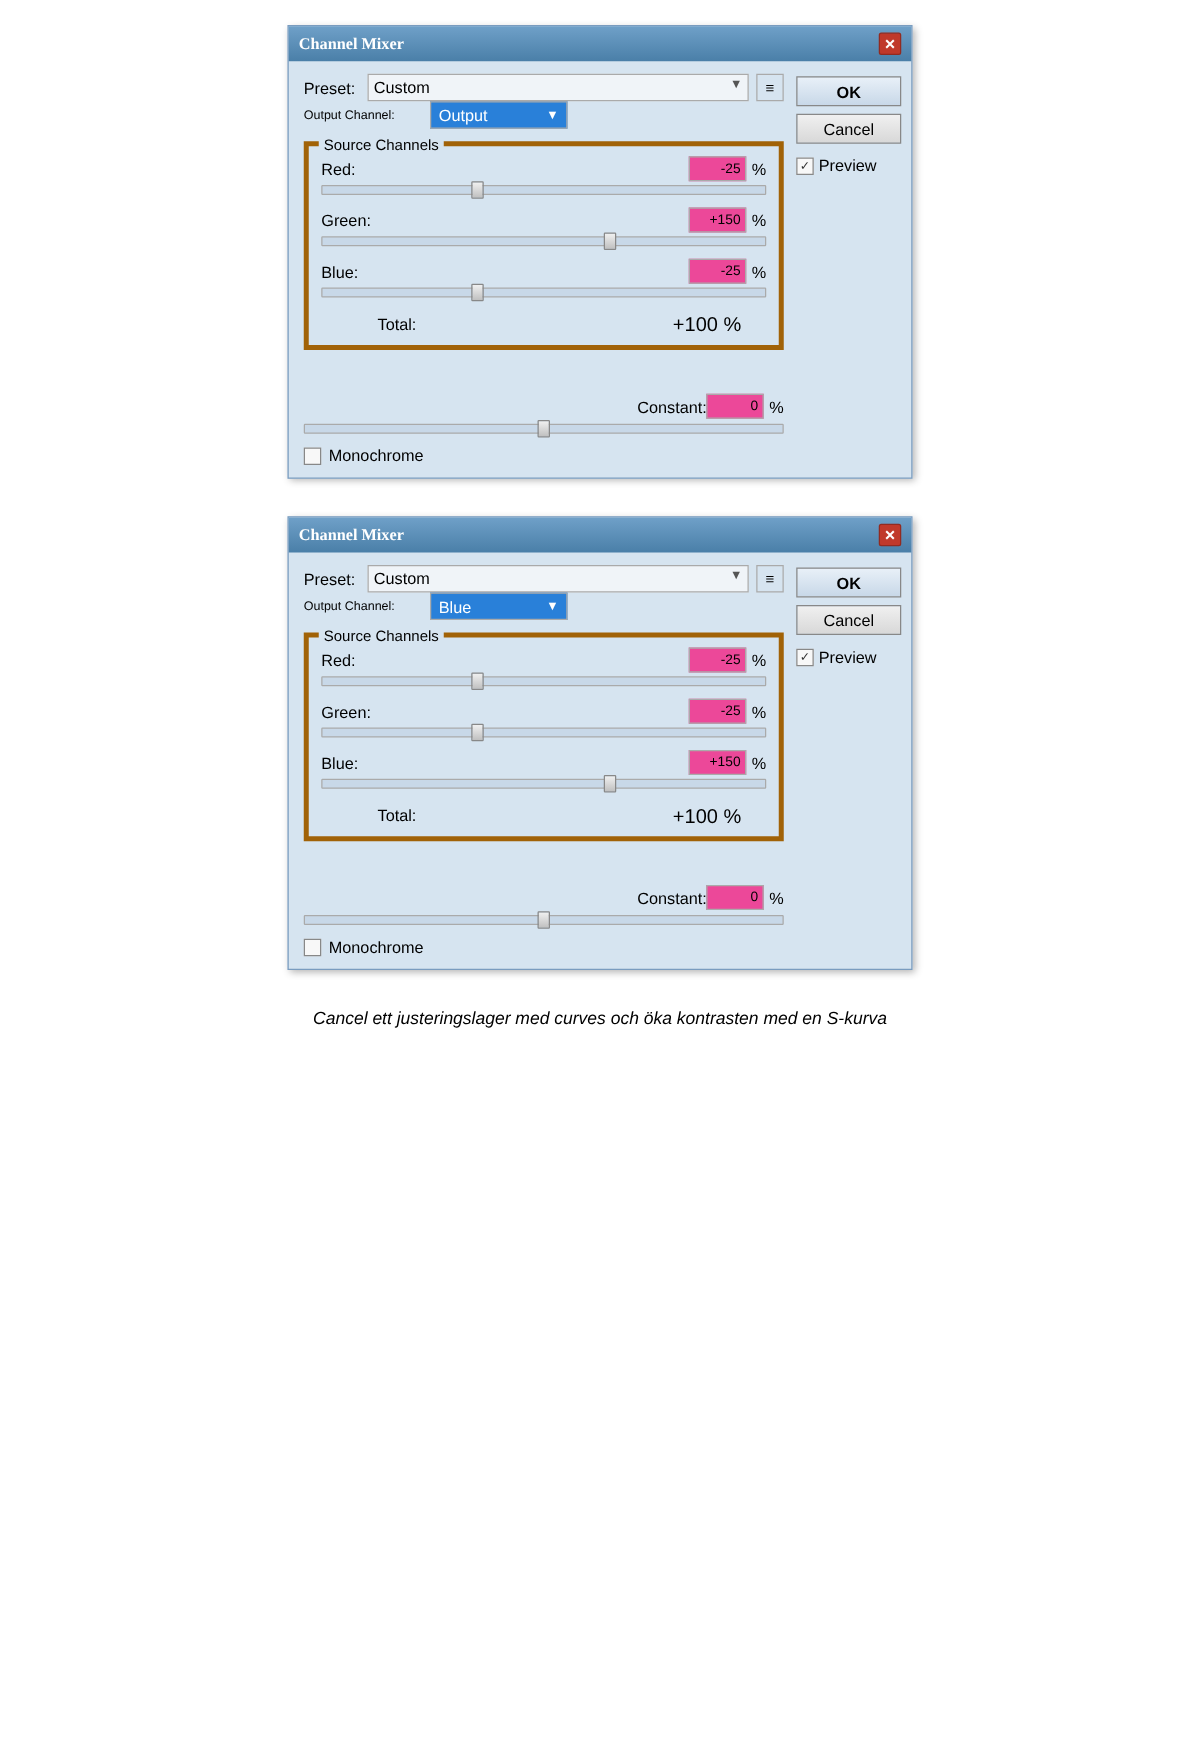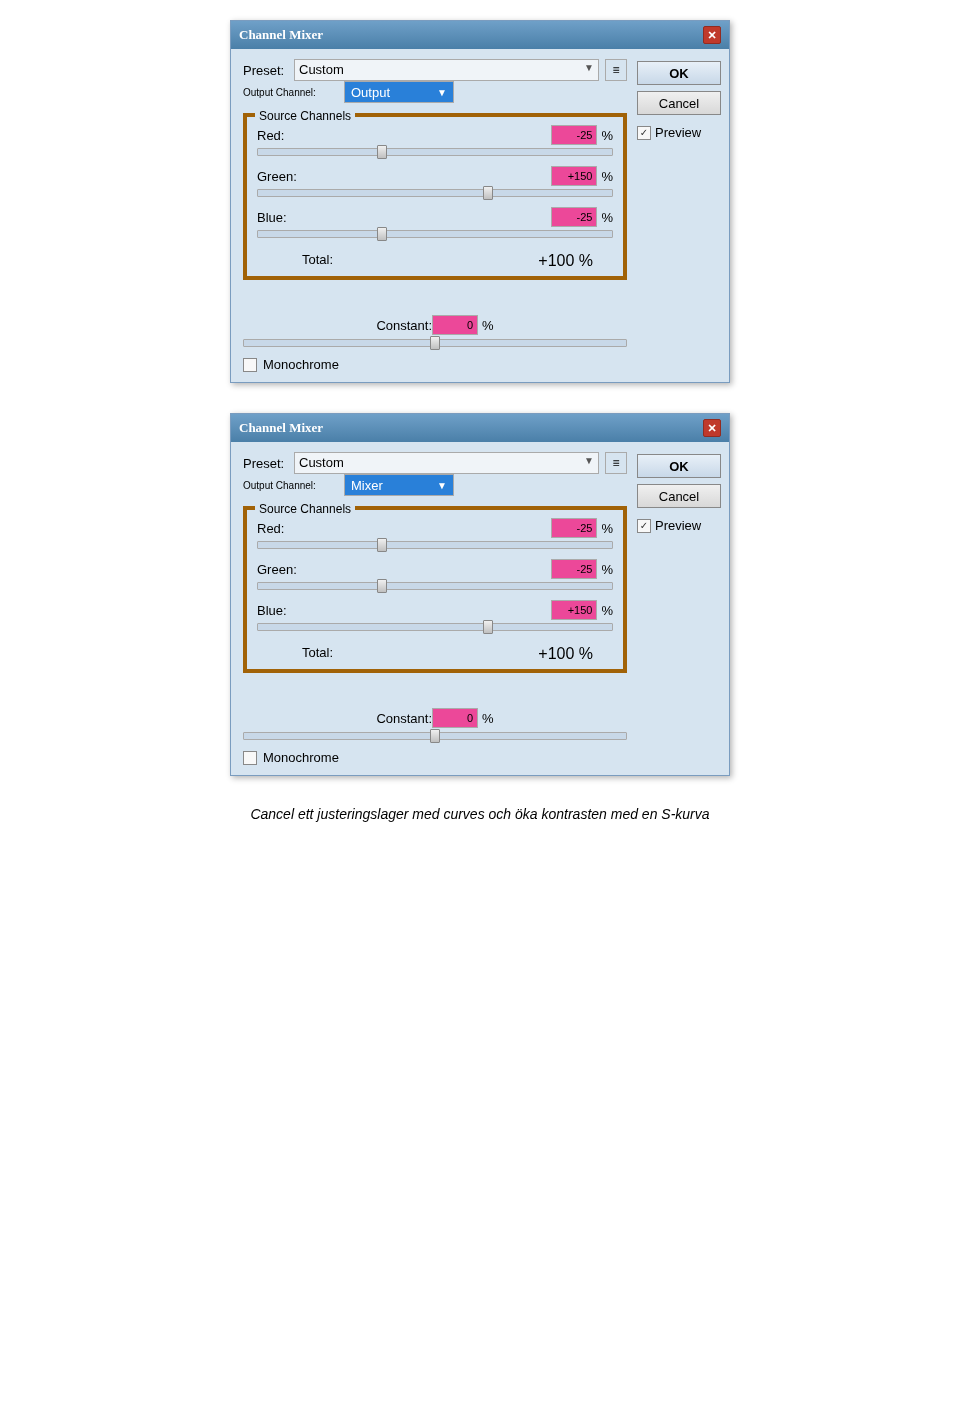--- a/index.html
+++ b/index.html
@@ -232,21 +232,21 @@
       margin-right: 20px;
     }
 
     .constant-section {
       margin-bottom: 10px;
     }
 
     .constant-row {
       display: flex;
       align-items: center;
-      justify-content: center;
+      justify-content: flex-end;
       margin-bottom: 4px;
       margin-top: 35px;
     }
 
     .monochrome-row {
       display: flex;
       align-items: center;
       gap: 6px;
       margin-top: 6px;
     }
@@ -451,21 +451,21 @@
             <span class="dropdown-arrow">▼</span>
           </div>
           <div class="preset-icon-btn">
             <span>≡</span>
           </div>
         </div>
 
         <div class="output-channel-row">
           <span class="output-channel-label">Output Channel:</span>
           <div class="channel-dropdown channel-blue">
-            <span>Mixer</span>
+            <span>Blue</span>
             <span class="dropdown-arrow" style="color:white">▼</span>
           </div>
         </div>
 
         <div class="source-channels-group">
           <span class="group-legend">Source Channels</span>
 
           <div class="channel-row">
             <div class="channel-row-top">
               <span class="channel-name">Red:</span>

